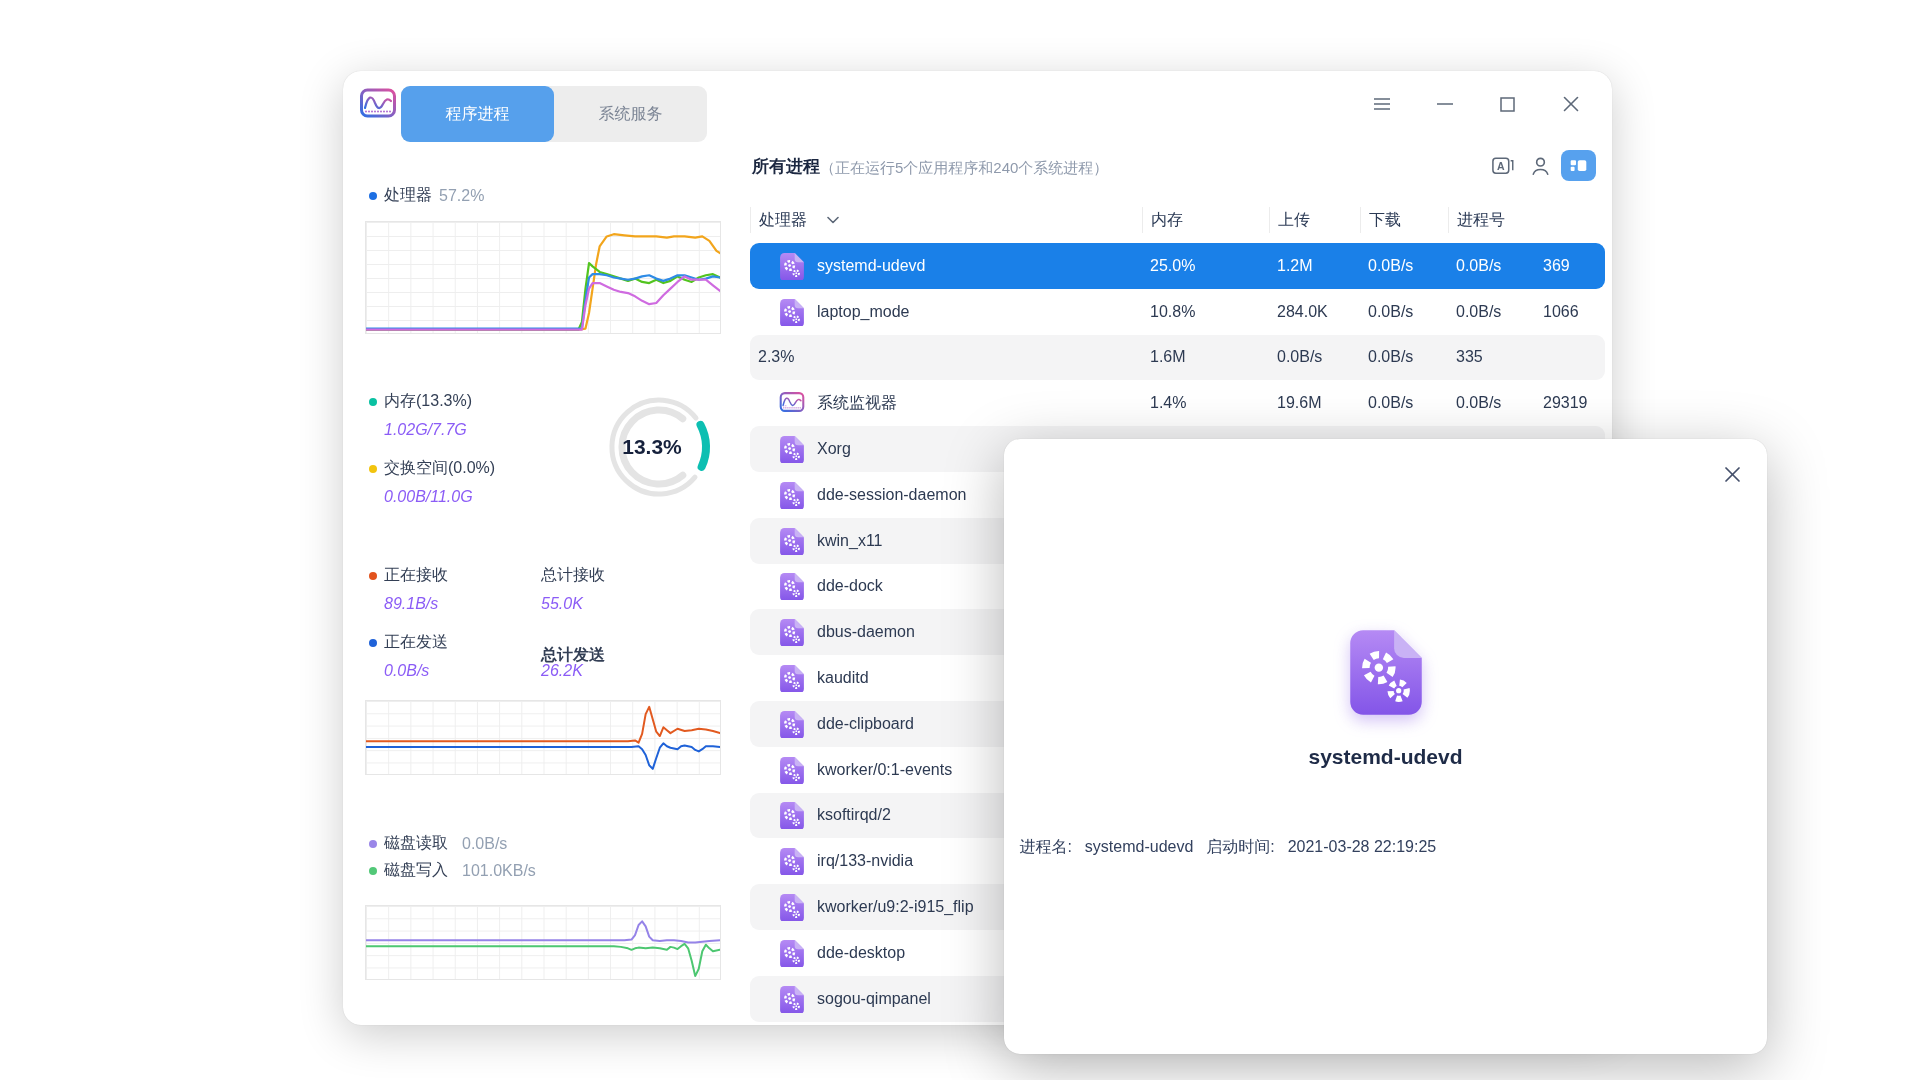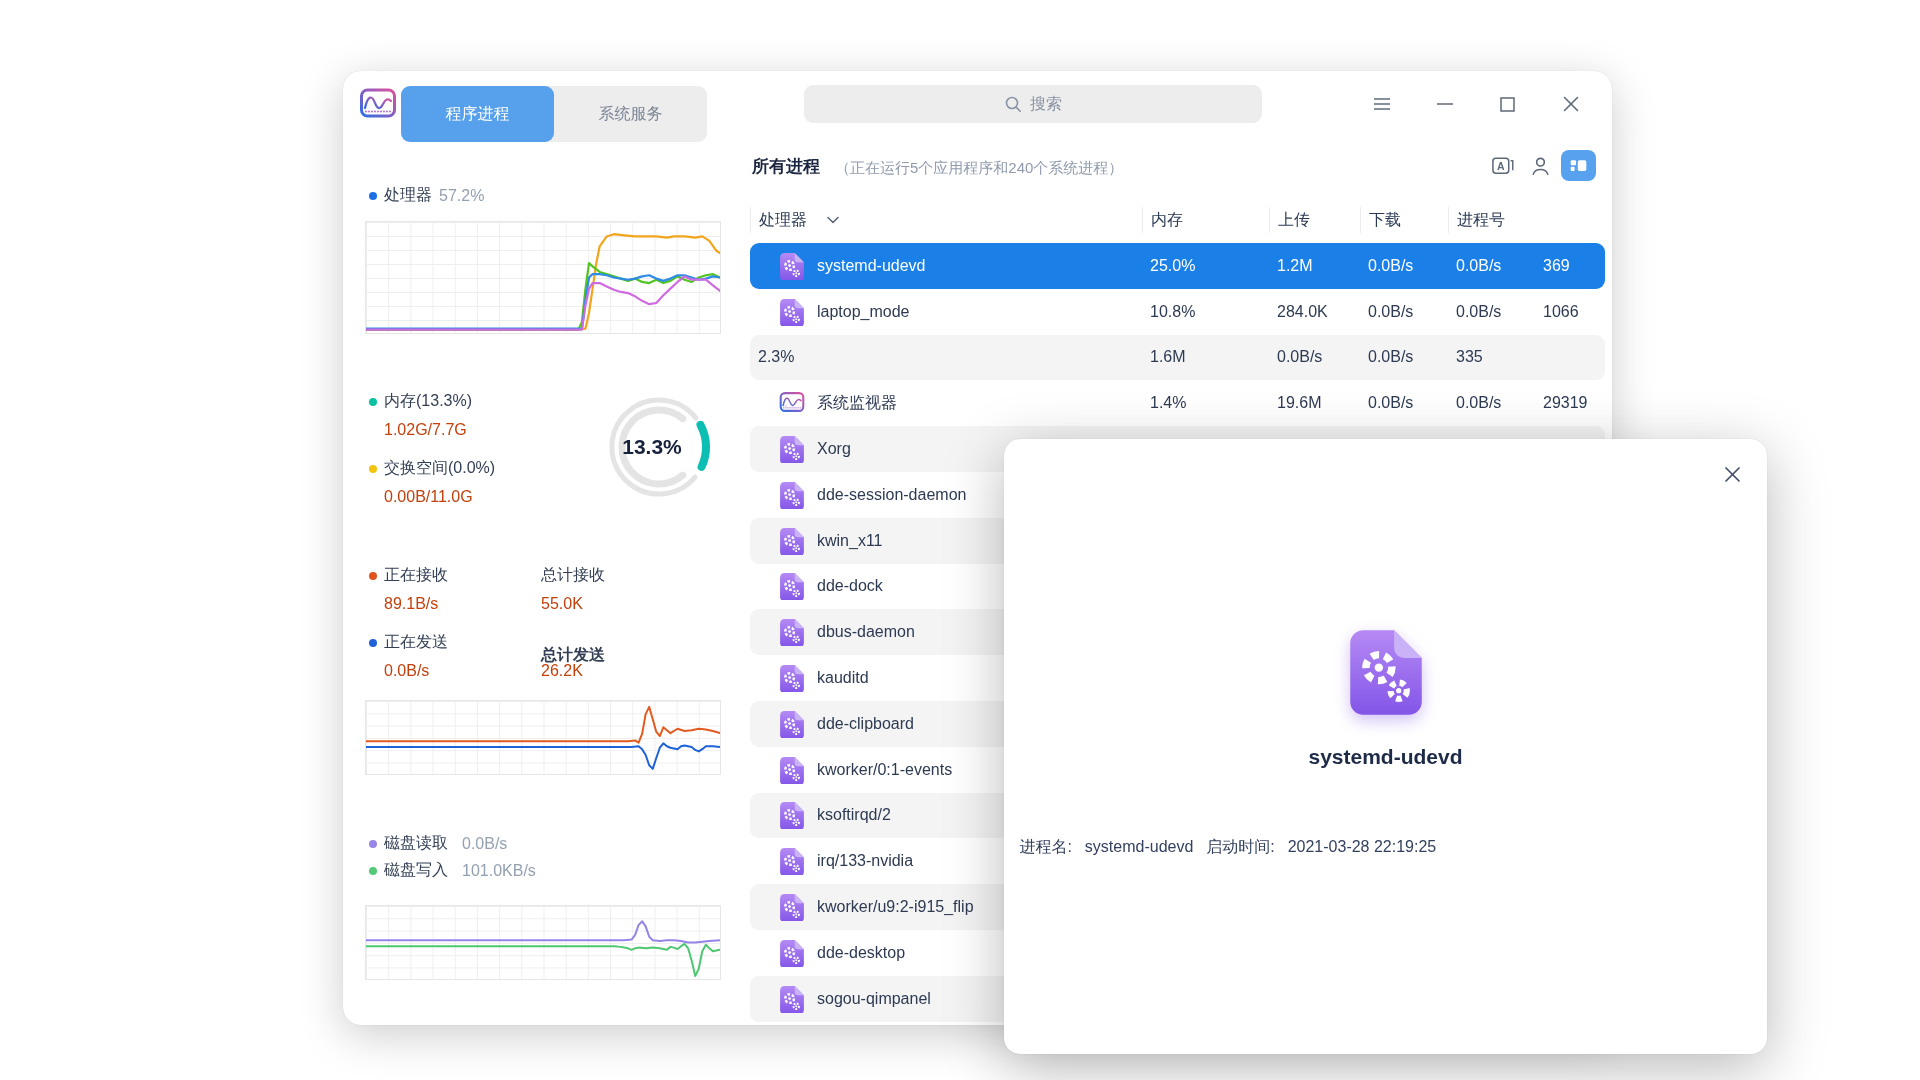--- a/index.html
+++ b/index.html
@@ -19,34 +19,34 @@
     display:flex;align-items:center;justify-content:center;gap:8px;color:#8a93a4;font-size:16px;}
   .win-controls{position:absolute;right:10px;top:0;height:66px;display:flex;align-items:center;}
   .win-btn{width:63px;height:44px;display:flex;align-items:center;justify-content:center;}
 
   
   .bullet{display:inline-block;width:8px;height:8px;border-radius:50%;margin-right:7px;flex:none;}
   .b-cpu{background:#1d6fe3}.b-mem{background:#0ac1a2}.b-swap{background:#f2c40e}
   .b-recv{background:#e2531d}.b-send{background:#1f62d8}.b-read{background:#9a86e8}.b-write{background:#52c878}
   .side-row{position:absolute;display:flex;align-items:center;font-size:16px;color:#333f55;font-weight:500;}
   .side-val{color:#93a0b2;font-weight:400;margin-left:7px;}
-  .side-sub{position:absolute;font-size:16px;color:#c2410c;}
+  .side-sub{position:absolute;font-size:16px;color:#8b5cf6;font-style:italic;}
   .chart{position:absolute;border:1px solid #e6e6e6;background:
      linear-gradient(to right,#eeeeee 1px,transparent 1px),
      linear-gradient(to bottom,#eeeeee 1px,transparent 1px);background-color:#fff;}
   .chart svg{position:absolute;inset:0;width:100%;height:100%;}
   #cpu-chart{left:22px;top:150px;width:356px;height:113px;background-size:22.2px 14px;}
   #net-chart{left:22px;top:629px;width:356px;height:75px;background-size:22.2px 12.3px;}
   #disk-chart{left:22px;top:834px;width:356px;height:75px;background-size:22.2px 12.3px;}
   .donut{position:absolute;left:256px;top:316px;width:120px;height:120px;}
 
   
   .panel-head{position:absolute;left:409px;top:84px;display:flex;align-items:flex-end;}
   .panel-title{font-size:17px;font-weight:bold;color:#1b2740;}
-  .panel-sub{font-size:15px;color:#8f9aac;margin-left:15px;}
+  .panel-sub{font-size:15px;color:#8f9aac;margin-left:0;}
   .view-btns{position:absolute;right:16px;top:79px;display:flex;align-items:center;gap:3px;}
   .view-btn{width:35px;height:31px;display:flex;align-items:center;justify-content:center;border-radius:8px;}
   .view-btn.active{background:#57a1ee;}
 
   .ptable{position:absolute;left:407px;top:126px;width:855px;}
   .prow,.phead{display:grid;grid-template-columns:392px 127px 91px 88px 87px 70px;align-items:center;}
   .phead{height:46px;font-size:16px;color:#2b3a55;}
   .phead .hcell{padding-left:8px;height:26px;display:flex;align-items:center;border-left:1px solid #ececec;}
   .phead .hname{border-left:none;padding-left:13px;}
   .phead .chev{margin-left:20px;display:flex;}
@@ -106,27 +106,20 @@
             <circle cx="31" cy="27.5" r="1"></circle>
         </g>
       </svg>
     </span>
 
     <div class="tabs">
       <div class="tab active">程序进程</div>
       <div class="tab">系统服务</div>
     </div>
 
-    <div class="search">
-      <svg width="18" height="18" viewBox="0 0 18 18">
-        <circle cx="8" cy="8" r="5.5" fill="none" stroke="#8a93a4" stroke-width="1.6"></circle>
-        <line x1="12.3" y1="12.3" x2="16.2" y2="16.2" stroke="#8a93a4" stroke-width="1.6" stroke-linecap="round"></line>
-      </svg>
-      <span>搜索</span>
-    </div>
 
     <div class="win-controls">
       <div class="win-btn">
         <svg width="18" height="14" viewBox="0 0 18 14">
           <g stroke="#5d6878" stroke-width="1.5">
               <line x1="1" y1="2" x2="17" y2="2"></line>
               <line x1="1" y1="7" x2="17" y2="7"></line>
               <line x1="1" y1="12" x2="17" y2="12"></line>
             </g>
         </svg>

